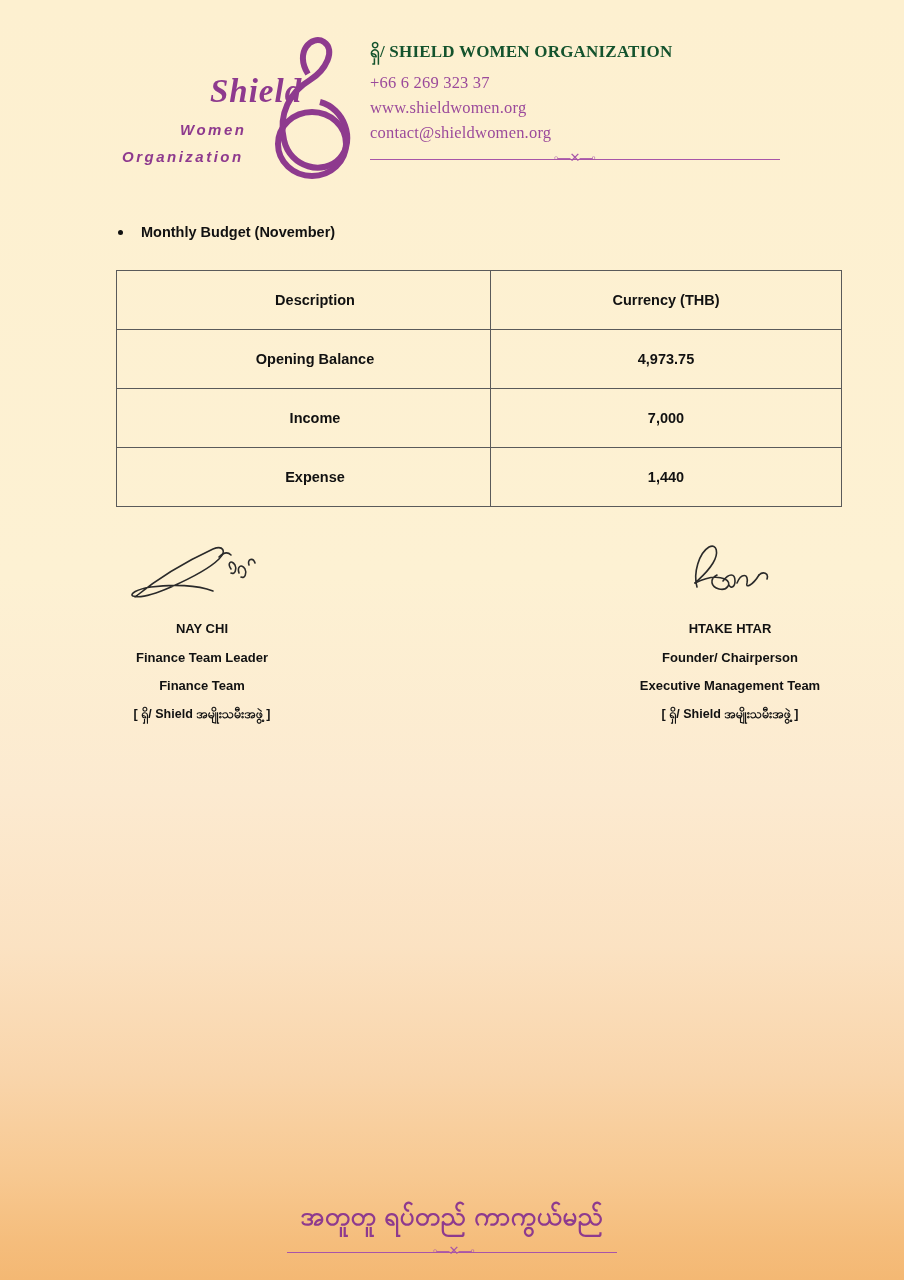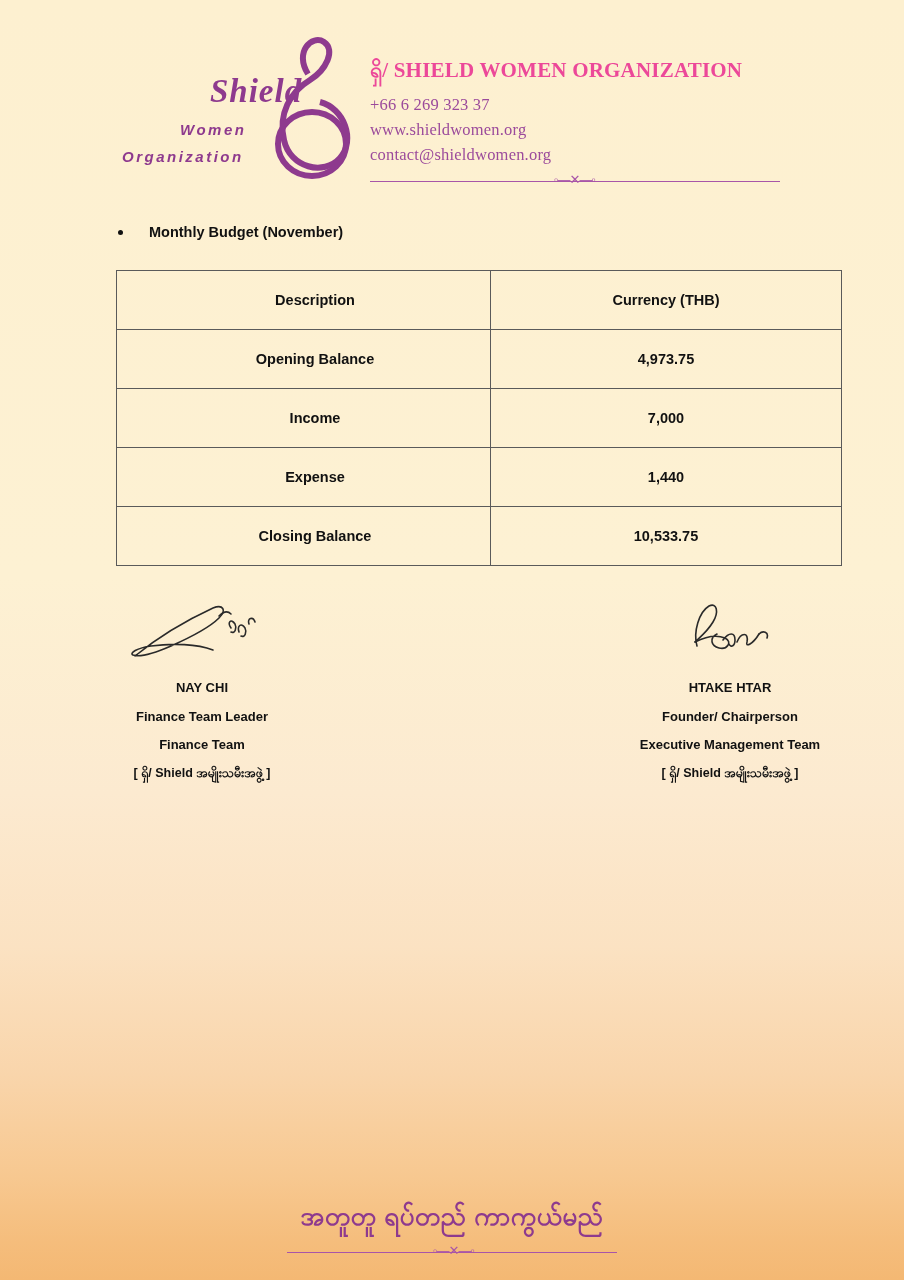--- a/index.html
+++ b/index.html
@@ -40,25 +40,25 @@
   }
   .logo-svg { display: block; }
 
   .header-text {
     padding-left: 8px;
     padding-top: 18px;
   }
   .org-title {
     font-family: "Liberation Serif", serif;
     font-weight: bold;
-    font-size: 21px;
-    color: #ec4899;
+    font-size: 17px;
+    color: #14532d;
     letter-spacing: 0.2px;
     white-space: nowrap;
-    margin: 16px 0 8px 0;
+    margin: 0 0 8px 0;
   }
   .contact-line {
     font-family: "Liberation Serif", serif;
     font-size: 16.5px;
     color: #9b4a9b;
     margin: 0 0 5px 0;
     letter-spacing: 0.2px;
   }
   .divider-wrap {
     margin-top: 9px;
@@ -85,21 +85,20 @@
   }
 
   
   .bullet-row {
     margin: 44px 0 0 118px;
     display: flex;
     align-items: center;
     font-size: 14.5px;
     font-weight: bold;
     color: #111;
-    gap: 8px;
   }
   .bullet-dot {
     width: 5px;
     height: 5px;
     border-radius: 50%;
     background: #111;
     margin-right: 18px;
     flex: none;
   }
 
@@ -230,24 +229,20 @@
       <td class="col1">Opening Balance</td>
       <td class="col2">4,973.75</td>
     </tr>
     <tr>
       <td class="col1">Income</td>
       <td class="col2">7,000</td>
     </tr>
     <tr>
       <td class="col1">Expense</td>
       <td class="col2">1,440</td>
-    </tr>
-    <tr>
-      <td class="col1">Closing Balance</td>
-      <td class="col2">10,533.75</td>
     </tr>
   </tbody>
 </table>
 
 <div class="signatures">
 
   <div class="sig-block sig-left">
     <div class="sig-img">
       <svg width="150" height="64" viewBox="0 0 150 64">
         <g fill="none" stroke="#2a2a2a" stroke-width="1.6" stroke-linecap="round">

